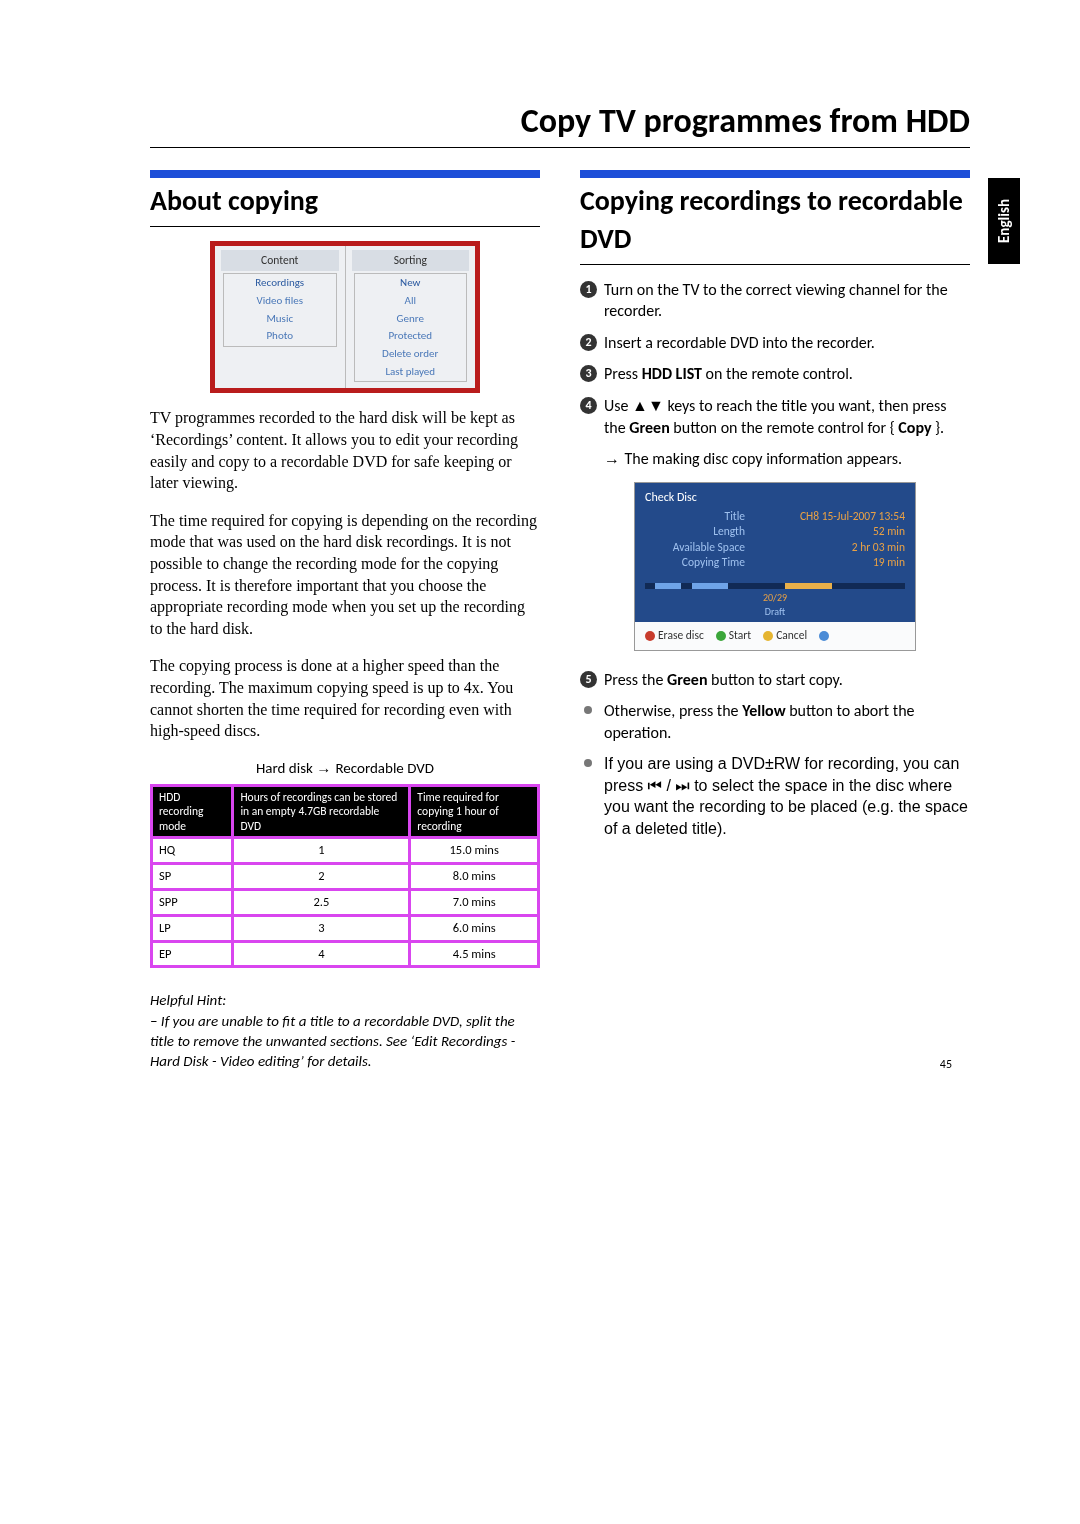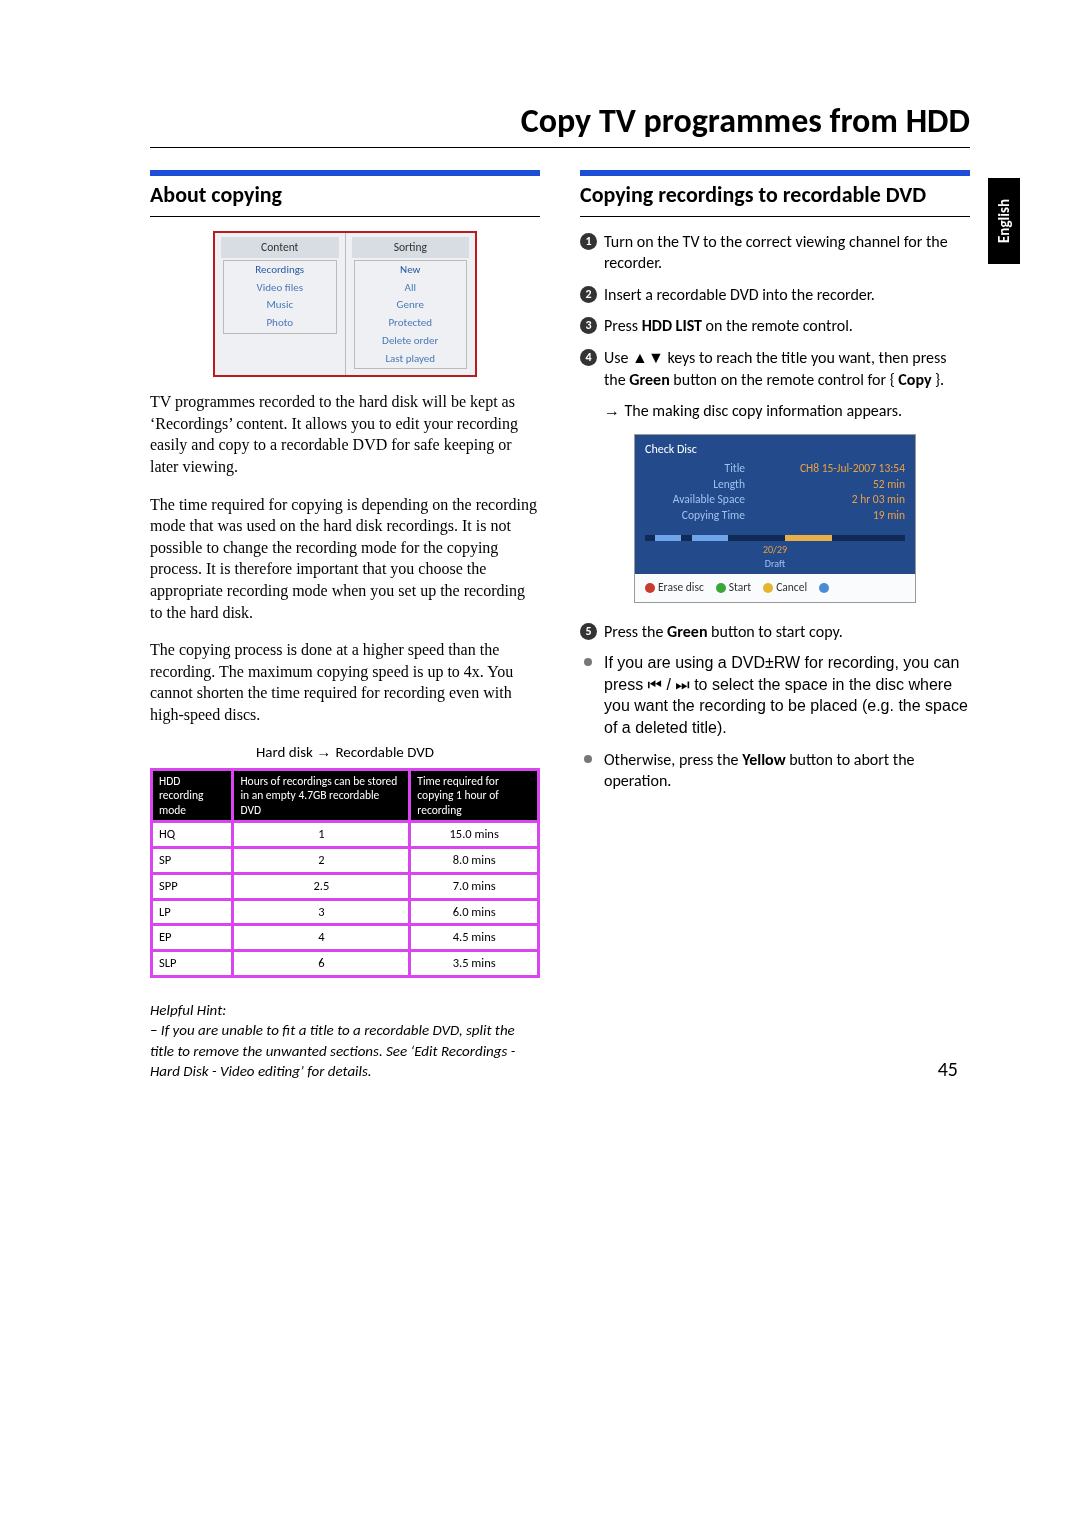--- a/index.html
+++ b/index.html
@@ -30,33 +30,33 @@
   .columns {
     display: flex;
     gap: 40px;
   }
   .col {
     flex: 1 1 0;
     font-size: 16px;
     line-height: 1.35;
   }
   .section-heading {
-    font-size: 22px;
+    font-size: 28px;
     font-weight: bold;
-    border-top: 6px solid #1d4ed8;
+    border-top: 8px solid #1d4ed8;
     border-bottom: 1.5px solid #000;
     padding: 4px 0 6px 0;
     margin: 0 0 14px 0;
   }
   
   .screenshot1 {
     width: 260px;
     margin: 6px auto 14px auto;
     background: #eef0f3;
-    border: 2px solid #b91c1c;
+    border: 5px solid #b91c1c;
     font-size: 11px;
   }
   .screenshot1-row { display: flex; }
   .screenshot1-col {
     flex: 1;
     padding: 4px 6px;
   }
   .screenshot1-header { background: #d8dde4; color:#333; padding: 3px 6px; font-size:11.5px; text-align:center;}
   .s1-item { color:#4a78b8; padding:1.5px 0; text-align:center;}
   .s1-sel { color:#2b5aa0; }
@@ -166,23 +166,23 @@
     font-size:15px;
     font-weight:bold;
     display:flex;
     align-items:center;
     justify-content:center;
   }
   .lang-tab span { transform: rotate(-90deg); }
 
   .page-num {
     position:absolute;
-    right:122px;
+    right:128px;
     bottom:60px;
-    font-size:20px;
+    font-size:12px;
   }
   .nav-icons { font-family: sans-serif; }
 </style>
 </head>
 <body>
 
 <div class="page">
   <h1 class="page-title">Copy TV programmes from HDD</h1>
   <div class="title-rule"></div>
 
@@ -252,25 +252,20 @@
             </tr>
             <tr>
               <td>LP</td>
               <td>3</td>
               <td>6.0 mins</td>
             </tr>
             <tr>
               <td>EP</td>
               <td>4</td>
               <td>4.5 mins</td>
-            </tr>
-            <tr>
-              <td>SLP</td>
-              <td>6</td>
-              <td>3.5 mins</td>
             </tr>
           </tbody>
       </table>
 
       <div class="hint">
         <div>Helpful Hint:</div>
         <div>– If you are unable to fit a title to a recordable DVD, split the title to remove the unwanted sections. See ‘Edit Recordings - Hard Disk - Video editing’ for details.</div>
       </div>
     </div>
 
@@ -339,24 +334,24 @@
         </div>
       </div>
 
       <div class="step">
         <span class="step-num">5</span>
         <span>
           <span>Press the </span><b>Green</b><span> button to start copy.</span>
         </span>
       </div>
 
-      <div class="bullet nav-icons">If you are using a DVD±RW for recording, you can press  ⏮ / ⏭  to select the space in the disc where you want the recording to be placed (e.g. the space of a deleted title).</div>
       <div class="bullet">
         <span>Otherwise, press the </span><b>Yellow</b><span> button to abort the operation.</span>
       </div>
+      <div class="bullet nav-icons">If you are using a DVD±RW for recording, you can press  ⏮ / ⏭  to select the space in the disc where you want the recording to be placed (e.g. the space of a deleted title).</div>
     </div>
   </div>
 
   <div class="lang-tab">
       <span>English</span>
     </div>
   <div class="page-num">45</div>
 </div>
 
 </body></html>

